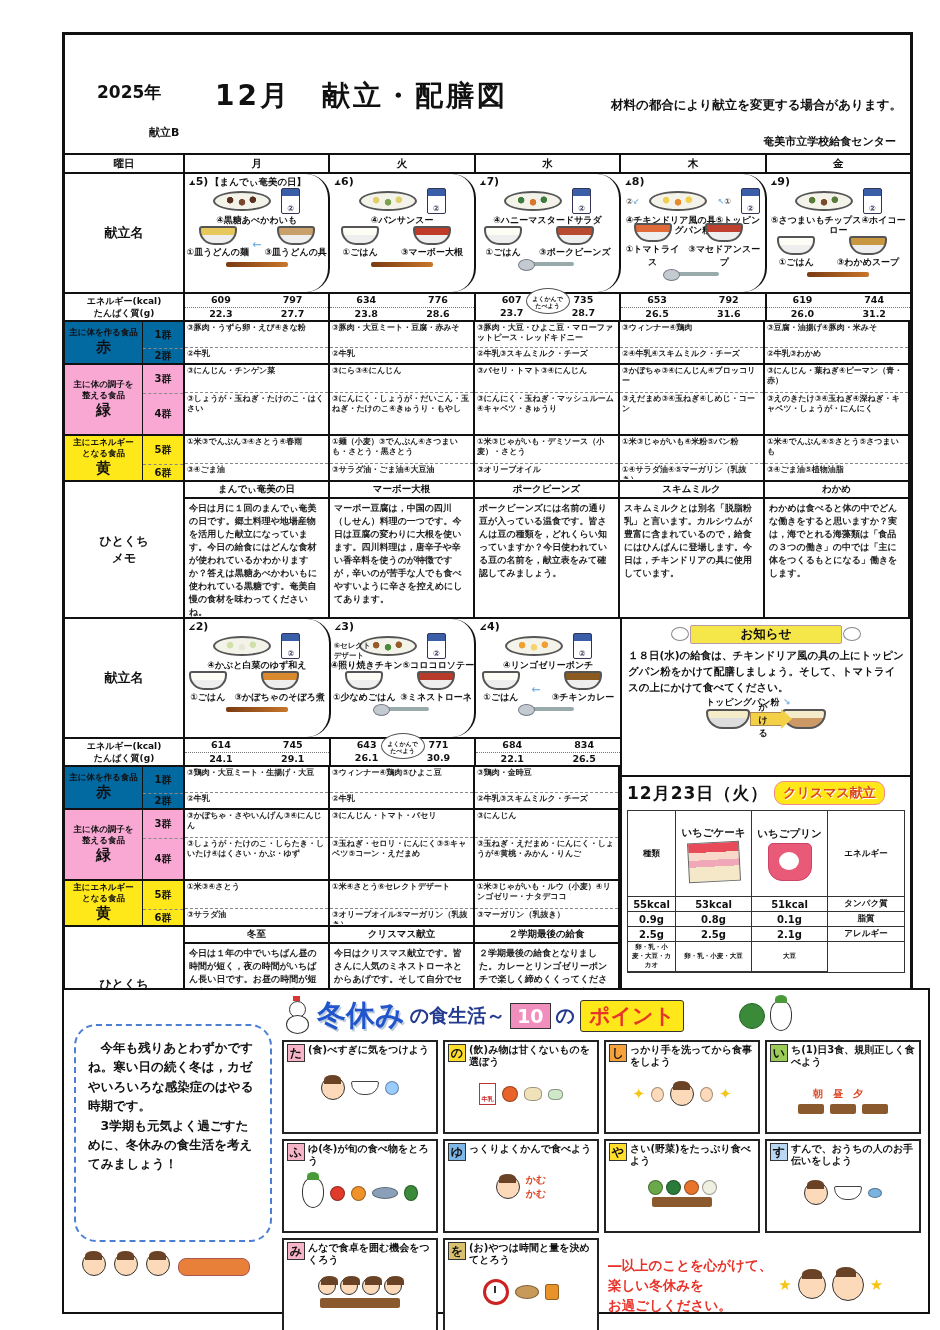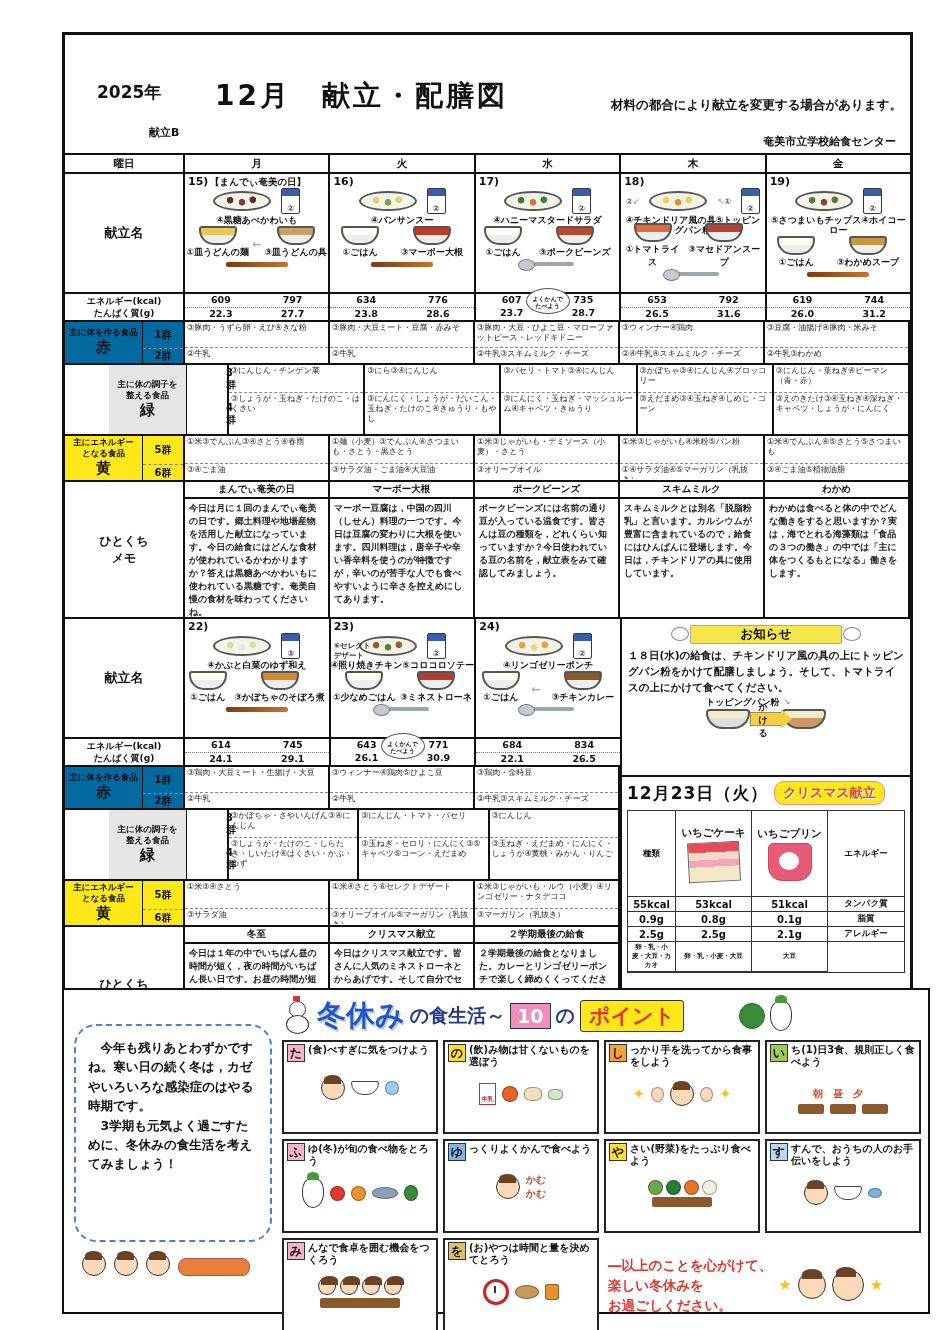--- a/index.html
+++ b/index.html
@@ -17,21 +17,21 @@
   .row{display:flex;border-top:2px solid #111;}
   .cell{box-sizing:border-box;border-right:2px solid #111;}
   .row .cell:last-child{border-right:none;}
   .lab{width:120px;flex:0 0 120px;display:flex;align-items:center;justify-content:center;text-align:center;font-weight:bold;}
   .day{width:145px;flex:1 1 0;}
   .rh{height:17px;font-size:10.5px;}
   .rh .cell{display:flex;align-items:center;justify-content:center;font-weight:bold;}
   
   .rm{height:118px;}
   .menu-label{font-size:13px;}
-  .mc{position:relative;padding-top:13px;overflow:hidden;}
+  .mc{position:relative;padding-top:13px;overflow:hidden;border-radius:24px;}
   .mc-date{position:absolute;left:3px;top:1px;font-size:11px;font-weight:bold;}
   .mc-special{position:absolute;left:25px;top:2px;font-size:9.5px;font-weight:bold;}
   .mc-extra{position:absolute;left:3px;top:22px;font-size:7.5px;font-weight:bold;color:#333;}
   .mc-top{display:flex;align-items:center;justify-content:center;gap:10px;height:28px;}
   .plate{width:54px;height:16px;border:2px solid #555;border-radius:50%;
     background:radial-gradient(circle at 28% 45%,var(--c1) 3px,transparent 3.6px),
                radial-gradient(circle at 50% 58%,var(--c2) 3px,transparent 3.6px),
                radial-gradient(circle at 70% 42%,var(--c1) 3px,transparent 3.6px),
                #f4f3ea;}
   .milk{width:17px;height:24px;border:1.5px solid #335;background:linear-gradient(#3a5fa8 0 7px,#fff 7px);border-radius:2px;
@@ -59,26 +59,26 @@
   .stamp{position:absolute;left:50%;top:-6px;transform:translateX(-50%);width:44px;height:26px;border:1.5px solid #555;border-radius:50%;
     background:#fff;font-size:6px;font-weight:bold;text-align:center;line-height:1.2;padding-top:6px;box-sizing:border-box;white-space:pre-line;z-index:2;}
   
   .band{display:flex;border-top:2px solid #111;}
   .bl{width:78px;flex:0 0 78px;box-sizing:border-box;border-right:1px solid #111;display:flex;flex-direction:column;align-items:center;justify-content:center;
      font-size:8.5px;font-weight:bold;text-align:center;line-height:1.3;white-space:pre-line;}
   .bl b{font-size:15px;}
   .gn{width:42px;flex:0 0 42px;box-sizing:border-box;border-right:2px solid #111;display:flex;flex-direction:column;}
   .gn div{display:flex;align-items:center;justify-content:center;font-size:10px;font-weight:bold;}
   .bd{display:flex;flex-direction:column;}
-  .gc{box-sizing:border-box;font-size:8px;line-height:1.25;padding:1px 2px;overflow:hidden;font-weight:normal;color:#222;}
+  .gc{box-sizing:border-box;font-size:8px;line-height:1.25;padding:1px 2px;overflow:hidden;font-weight:bold;color:#222;}
   .s1{border-bottom:1px dashed #888;}
   .band-red .s1{height:26px;}  .band-red .s2{height:14px;}
   .band-green .s1{height:28px;}.band-green .s2{height:40px;}
   .band-yel .s1{height:28px;}  .band-yel .s2{height:15px;}
-  .pink{background:#0369a1;} .green{background:#e5e5e5;margin-left:44px;} .yel{background:#ffe81a;}
+  .pink{background:#0369a1;} .green{background:#f9a8d4;} .yel{background:#ffe81a;}
   
   .rmemo{display:flex;border-top:2px solid #111;}
   .memo-lab{white-space:pre-line;font-size:12px;}
   .mt{height:15px;border-bottom:2px solid #111;display:flex;align-items:center;justify-content:center;font-size:9.5px;font-weight:bold;}
   .mb{padding:3px 4px;font-size:9px;line-height:1.45;font-weight:bold;color:#222;}
   .w1 .mb{height:112px;} .w2 .mb{height:108px;}
   
   .w2wrap{display:flex;border-top:2px solid #111;}
   .w2left{width:555px;flex:0 0 555px;}
   .w2left .row:first-child,.w2left .band:first-child{border-top:none;}

